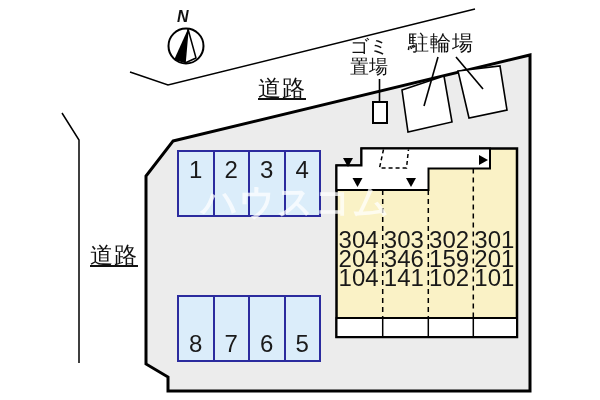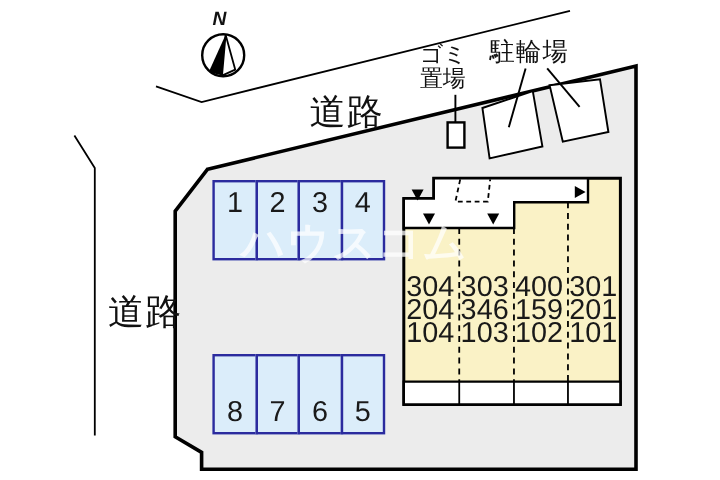--- a/index.html
+++ b/index.html
@@ -3,21 +3,21 @@
 <meta charset="utf-8">
 <style>
   html,body{margin:0;padding:0;background:#fff;}
   #canvas{
     position:relative;width:600px;height:400px;background:#ffffff;
     font-family:"Liberation Sans","DejaVu Sans",sans-serif;overflow:hidden;
     color:#111;
   }
   #canvas svg{position:absolute;left:0;top:0;}
   .lbl{position:absolute;color:#111;white-space:nowrap;}
-  .road-lbl{font-size:30px;letter-spacing:1px;}
+  .road-lbl{font-size:23px;letter-spacing:1px;text-decoration:underline;}
   .garbage-lbl{font-size:19px;line-height:20px;letter-spacing:0;}
   .bicycle-lbl{font-size:21px;letter-spacing:1px;}
   .compass-n{font-size:16px;font-weight:bold;font-style:italic;}
   .watermark{
     position:absolute;left:201px;top:178px;font-size:36px;font-weight:bold;
     color:rgba(255,255,255,0.72);letter-spacing:1px;pointer-events:none;
   }
   .prow{position:absolute;display:flex;width:144px;}
   .pcell{
     flex:1;background:#dbedfa;border:2px solid #2b2b9e;box-sizing:border-box;
@@ -110,24 +110,24 @@
 
   <div class="units">
     <div class="ucol">
       <span>304</span>
       <span>204</span>
       <span>104</span>
     </div>
     <div class="ucol">
       <span>303</span>
       <span>346</span>
-      <span>103</span>
+      <span>141</span>
     </div>
     <div class="ucol">
-      <span>400</span>
+      <span>302</span>
       <span>159</span>
       <span>102</span>
     </div>
     <div class="ucol">
       <span>301</span>
       <span>201</span>
       <span>101</span>
     </div>
   </div>
 

